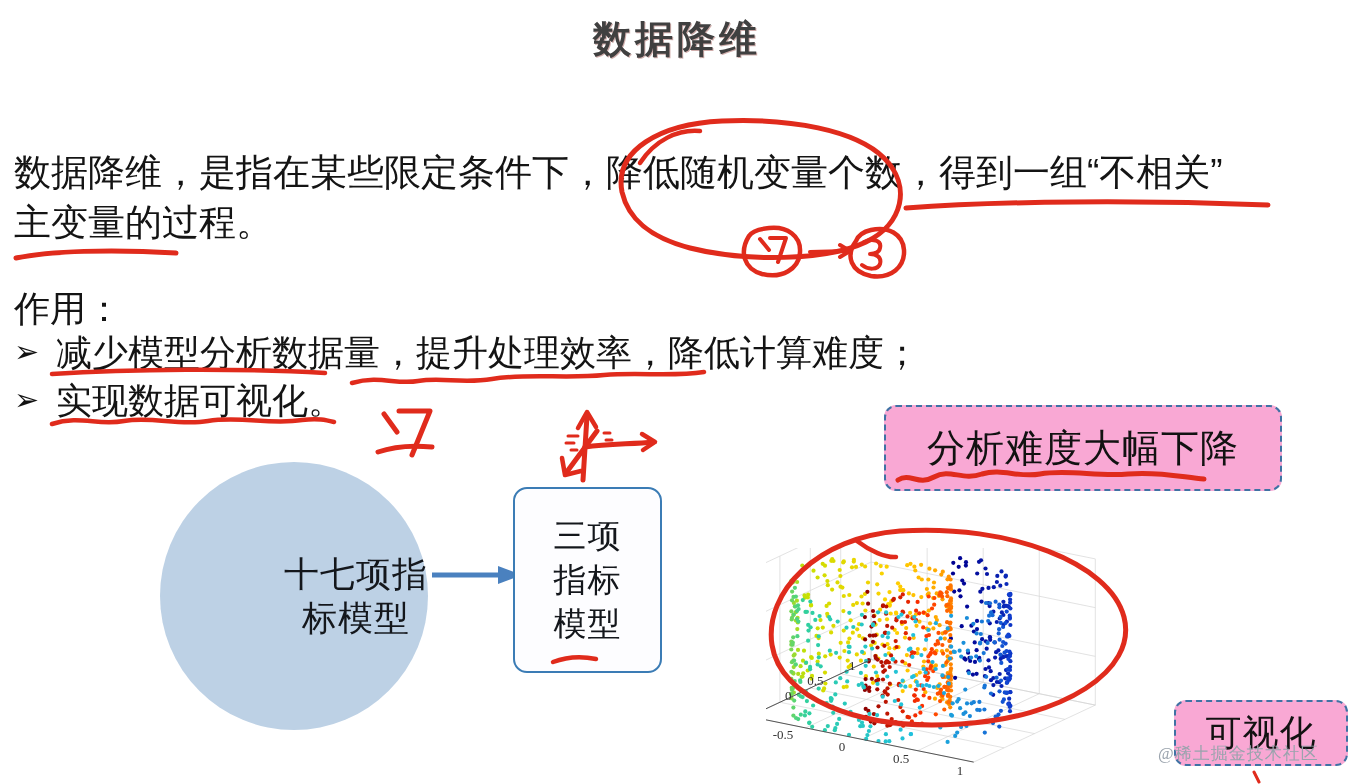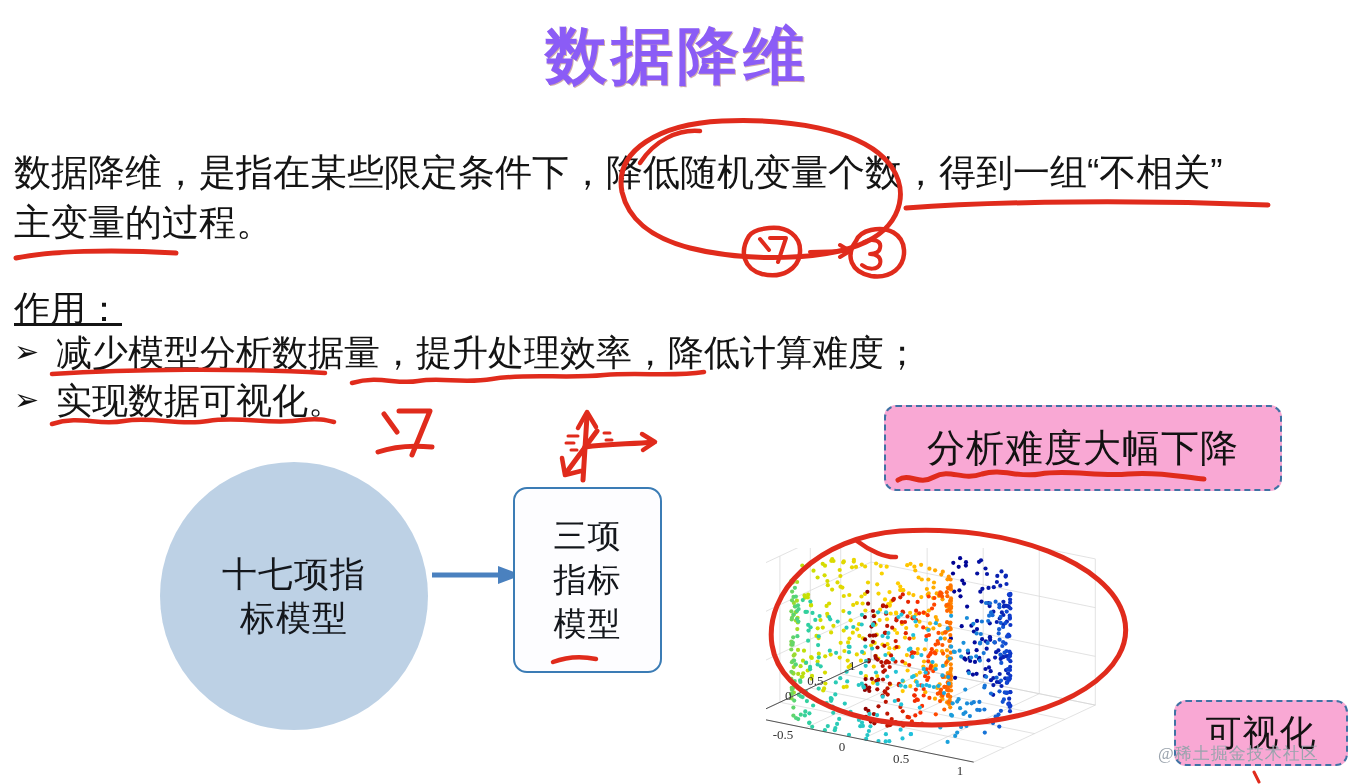--- a/index.html
+++ b/index.html
@@ -7,55 +7,55 @@
     width:1354px;height:784px;position:relative;overflow:hidden;
     font-family:"Liberation Sans","DejaVu Sans",sans-serif;
     color:#111;
   }
   .layer{position:absolute;left:0;top:0;width:1354px;height:784px;}
   #ink{pointer-events:none;z-index:40;}
 
   
   #slide-title{
     position:absolute;left:0;top:14px;width:1354px;text-align:center;
-    font-size:62px;font-weight:bold;letter-spacing:4px;
-    color:#8b5cf6;
+    font-size:38px;font-weight:bold;letter-spacing:4px;
+    color:#404040;
     text-shadow:1px 1px 0 rgba(120,20,15,.35);
     z-index:5;
   }
 
   
   #definition{
     position:absolute;left:14px;top:148px;width:1300px;
     font-size:37px;line-height:50px;letter-spacing:0px;color:#141414;
     z-index:5;
   }
   #definition .l2{display:block;}
 
   
   #purpose-heading{
-    position:absolute;left:14px;top:285px;font-size:36px;color:#141414;z-index:5;text-decoration:underline;
+    position:absolute;left:14px;top:285px;font-size:36px;color:#141414;z-index:5;
   }
   .bullet-row{
     position:absolute;left:14px;display:flex;align-items:flex-start;
     font-size:36px;color:#141414;z-index:5;white-space:nowrap;
   }
   #bullet-1{top:332px;}
   #bullet-2{top:380px;}
   .bullet-glyph{
     width:42px;display:inline-block;font-size:30px;line-height:40px;
     color:#111;font-family:"DejaVu Sans",sans-serif;
   }
   .bullet-text{line-height:42px;}
 
   
   #circle-node{
     position:absolute;left:160px;top:462px;width:268px;height:268px;
     border-radius:50%;background:#bdd1e5;
-    display:flex;align-items:center;justify-content:center;
+    display:flex;align-items:center;justify-content:flex-end;
     z-index:6;
   }
   #circle-node .label{
     text-align:center;font-size:35px;line-height:44px;color:#14171c;
     letter-spacing:1px;
   }
 
   
   #flow-arrow{position:absolute;left:432px;top:562px;width:92px;height:26px;z-index:6;}
 

